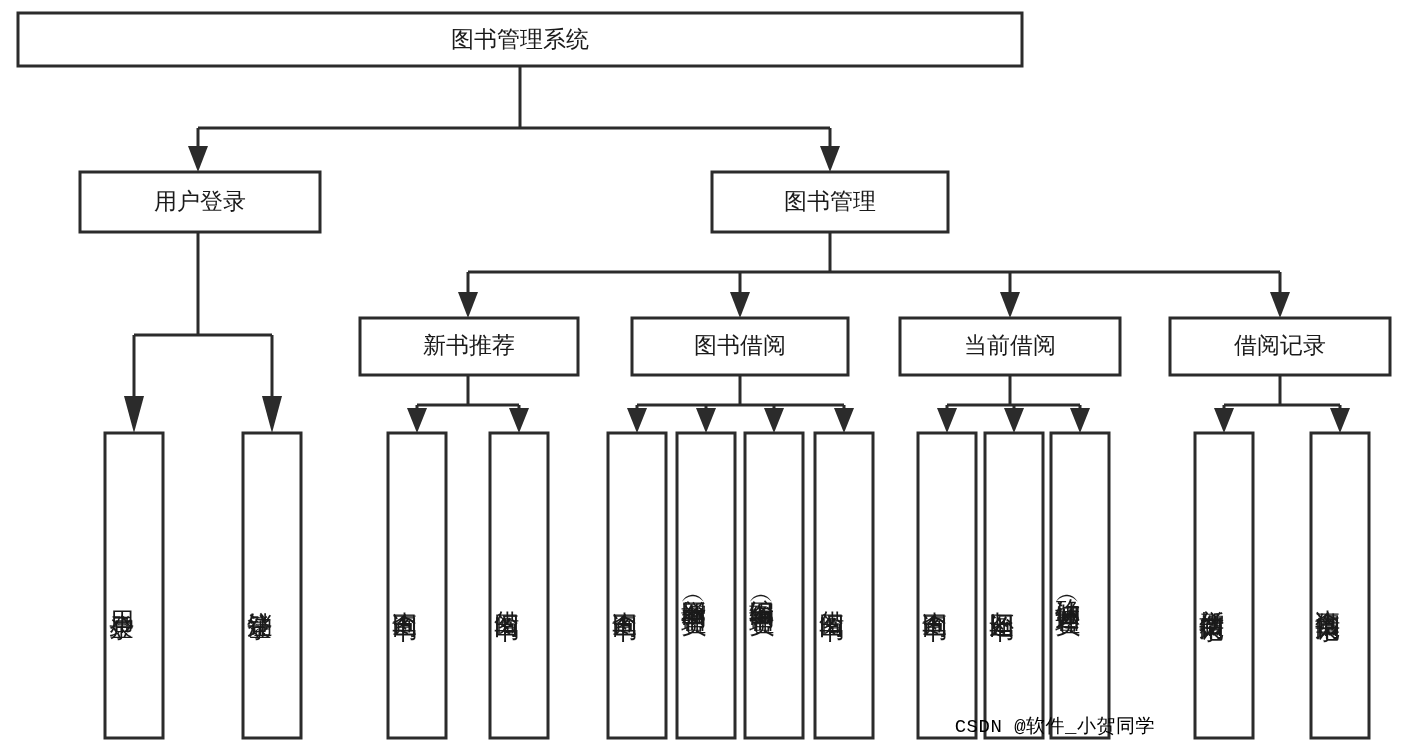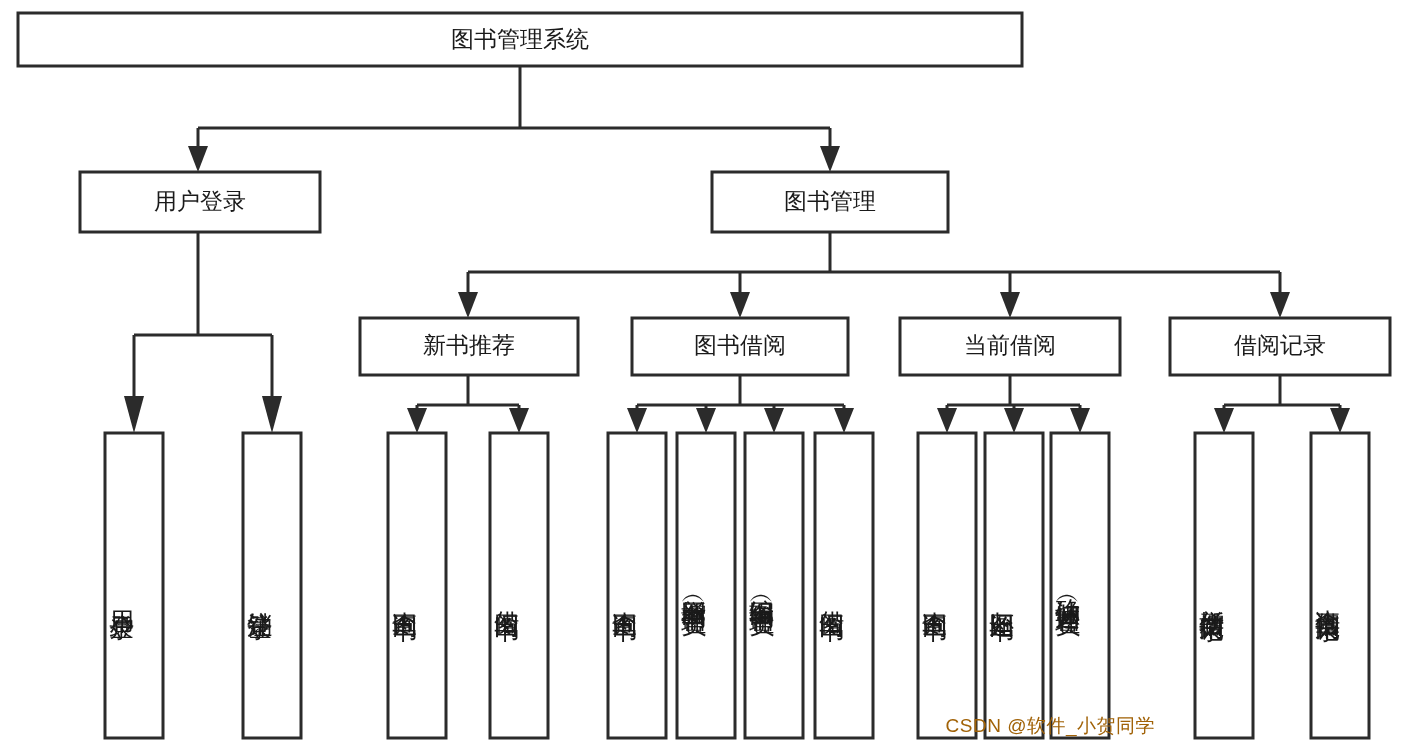--- a/index.html
+++ b/index.html
@@ -57,23 +57,23 @@
     color: #1a1a1a;
     letter-spacing: 2px;
     white-space: nowrap;
     text-align: center;
     pointer-events: none;
   }
   .watermark {
     position: absolute;
     right: 14px;
     bottom: 8px;
-    font-family: Liberation Sans, sans-serif;
+    font-family: Liberation Mono, monospace;
     font-size: 19px;
-    color: #a16207;
+    color: #000000;
     white-space: nowrap;
     letter-spacing: 0.5px;
   }
 </style>
 </head>
 <body>
 
 <div id="diagram-root">
 
   <svg class="flow" viewBox="0 0 1405 747" xmlns="http://www.w3.org/2000/svg">

